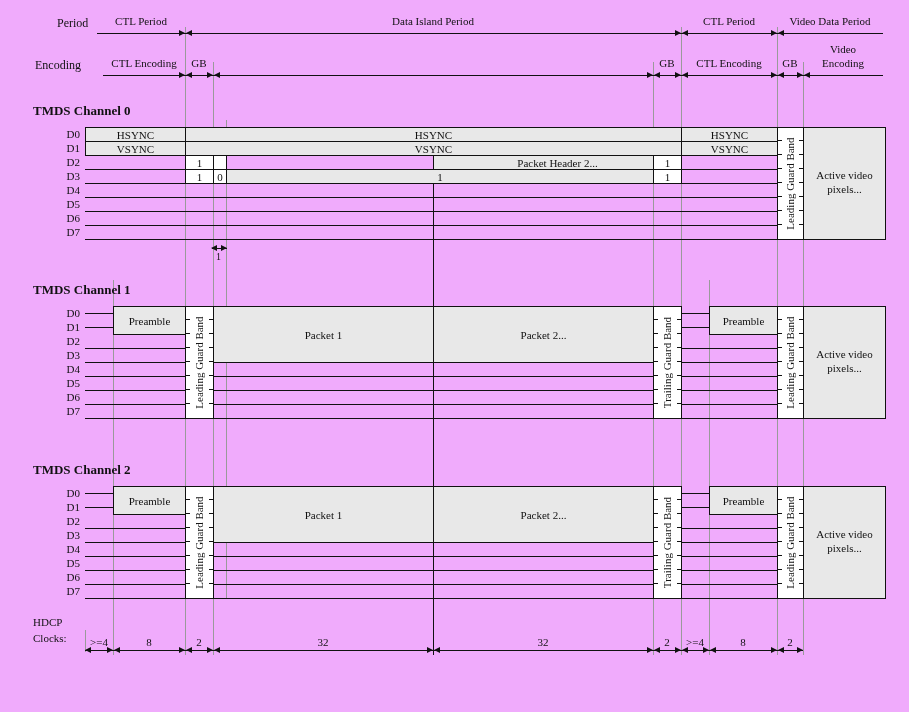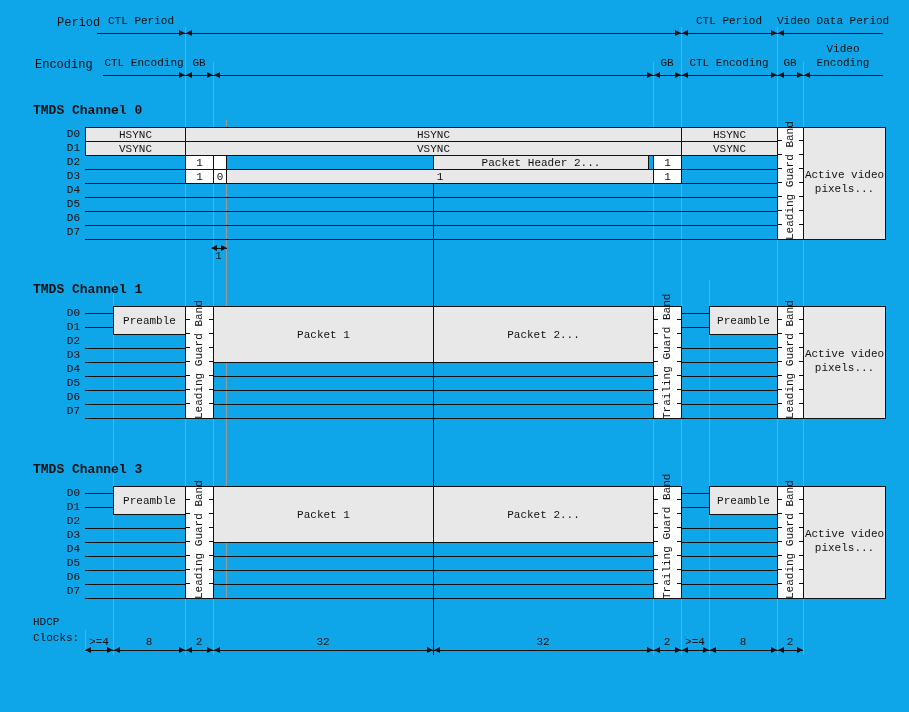--- a/index.html
+++ b/index.html
@@ -1,17 +1,17 @@
 <!DOCTYPE html>
 <html><head>
 <meta charset="utf-8">
 <style>
   html,body{margin:0;padding:0;background:#fff}
-  #fig{position:relative;width:909px;height:712px;background:#0ea5e9;
-       font-family:Liberation Mono, monospace;color:#111;overflow:hidden}
+  #fig{position:relative;width:909px;height:712px;background:#f0abfc;
+       font-family:Liberation Serif, serif;color:#111;overflow:hidden}
   .hl{position:absolute;height:1px;background:#111}
   .vg{position:absolute;width:1px;background:#9a9a9a}
   .vb{position:absolute;width:1px;background:#111}
   .lbl{position:absolute;font-size:11px;line-height:13px;white-space:nowrap}
   .ctr{text-align:center}
   .big{font-size:12px}
   .bar{position:absolute;box-sizing:border-box;background:#e8e8e8;border:1px solid #111;
        font-size:11px;display:flex;align-items:center;justify-content:center;overflow:hidden}
   .wcell{background:#fff}
   .gbbox{position:absolute;box-sizing:border-box;background:#fff;border:1px solid #111}
@@ -49,20 +49,21 @@
 
   <div class="lbl big" style="left:57px;top:17px">Period</div>
   <div class="hl" style="left:97px;top:33px;width:786px"></div>
   <div class="ar" style="left:179px;top:30px"></div>
   <div class="al" style="left:186px;top:30px"></div>
   <div class="ar" style="left:675px;top:30px"></div>
   <div class="al" style="left:682px;top:30px"></div>
   <div class="ar" style="left:771px;top:30px"></div>
   <div class="al" style="left:778px;top:30px"></div>
   <div class="lbl ctr" style="left:97px;top:15px;width:88px">CTL Period</div>
+  <div class="lbl ctr" style="left:185px;top:15px;width:496px">Data Island Period</div>
   <div class="lbl ctr" style="left:681px;top:15px;width:96px">CTL Period</div>
   <div class="lbl ctr" style="left:777px;top:15px;width:106px">Video Data Period</div>
 
   <div class="lbl big" style="left:35px;top:59px">Encoding</div>
   <div class="hl" style="left:103px;top:75px;width:780px"></div>
   <div class="ar" style="left:179px;top:72px"></div>
   <div class="al" style="left:186px;top:72px"></div>
   <div class="ar" style="left:207px;top:72px"></div>
   <div class="al" style="left:214px;top:72px"></div>
   <div class="ar" style="left:647px;top:72px"></div>
@@ -95,21 +96,21 @@
     <div class="bar" style="left:85px;top:0;width:101px;height:15px">HSYNC</div>
     <div class="bar" style="left:185px;top:0;width:497px;height:15px">HSYNC</div>
     <div class="bar" style="left:681px;top:0;width:97px;height:15px">HSYNC</div>
     <div class="bar" style="left:85px;top:14px;width:101px;height:15px">VSYNC</div>
     <div class="bar" style="left:185px;top:14px;width:497px;height:15px">VSYNC</div>
     <div class="bar" style="left:681px;top:14px;width:97px;height:15px">VSYNC</div>
 
     <div class="hl" style="left:85px;top:42px;width:100px"></div>
     <div class="bar wcell" style="left:185px;top:28px;width:29px;height:15px">1</div>
     <div class="bar wcell" style="left:213px;top:28px;width:14px;height:15px"></div>
-    <div class="bar" style="left:433px;top:28px;width:216px;height:15px">Packet Header 2...</div>
+    <div class="bar" style="left:433px;top:28px;width:249px;height:15px">Packet Header 2...</div>
     <div class="bar wcell" style="left:653px;top:28px;width:29px;height:15px">1</div>
     <div class="hl" style="left:681px;top:42px;width:96px"></div>
 
     <div class="hl" style="left:85px;top:56px;width:100px"></div>
     <div class="bar wcell" style="left:185px;top:42px;width:29px;height:15px">1</div>
     <div class="bar wcell" style="left:213px;top:42px;width:14px;height:15px">0</div>
     <div class="bar" style="left:226px;top:42px;width:428px;height:15px">1</div>
     <div class="bar wcell" style="left:653px;top:42px;width:29px;height:15px">1</div>
     <div class="hl" style="left:681px;top:56px;width:96px"></div>
 
@@ -171,21 +172,21 @@
     <div class="rot" style="left:611px;top:43px;width:113px;height:27px">Trailing Guard Band</div>
     <div class="bar" style="left:709px;top:0;width:69px;height:29px">Preamble</div>
     <div class="gbbox" style="left:777px;top:0;width:27px;height:113px"></div>
     <div class="rot" style="left:734px;top:43px;width:113px;height:27px">Leading Guard Band</div>
     <div class="bar" style="left:803px;top:0;width:83px;height:113px"></div>
     <div class="lbl ctr" style="left:803px;top:42px;width:83px">Active video</div>
     <div class="lbl ctr" style="left:803px;top:56px;width:83px">pixels...</div>
   </div>
 
   <div class="ch" style="top:486px">
-    <div class="hd">TMDS Channel 3</div>
+    <div class="hd">TMDS Channel 2</div>
     <div class="dl" style="top:0">D0</div>
     <div class="dl" style="top:14px">D1</div>
     <div class="dl" style="top:28px">D2</div>
     <div class="dl" style="top:42px">D3</div>
     <div class="dl" style="top:56px">D4</div>
     <div class="dl" style="top:70px">D5</div>
     <div class="dl" style="top:84px">D6</div>
     <div class="dl" style="top:98px">D7</div>
 
     <div class="hl" style="left:85px;top:7px;width:29px"></div>

